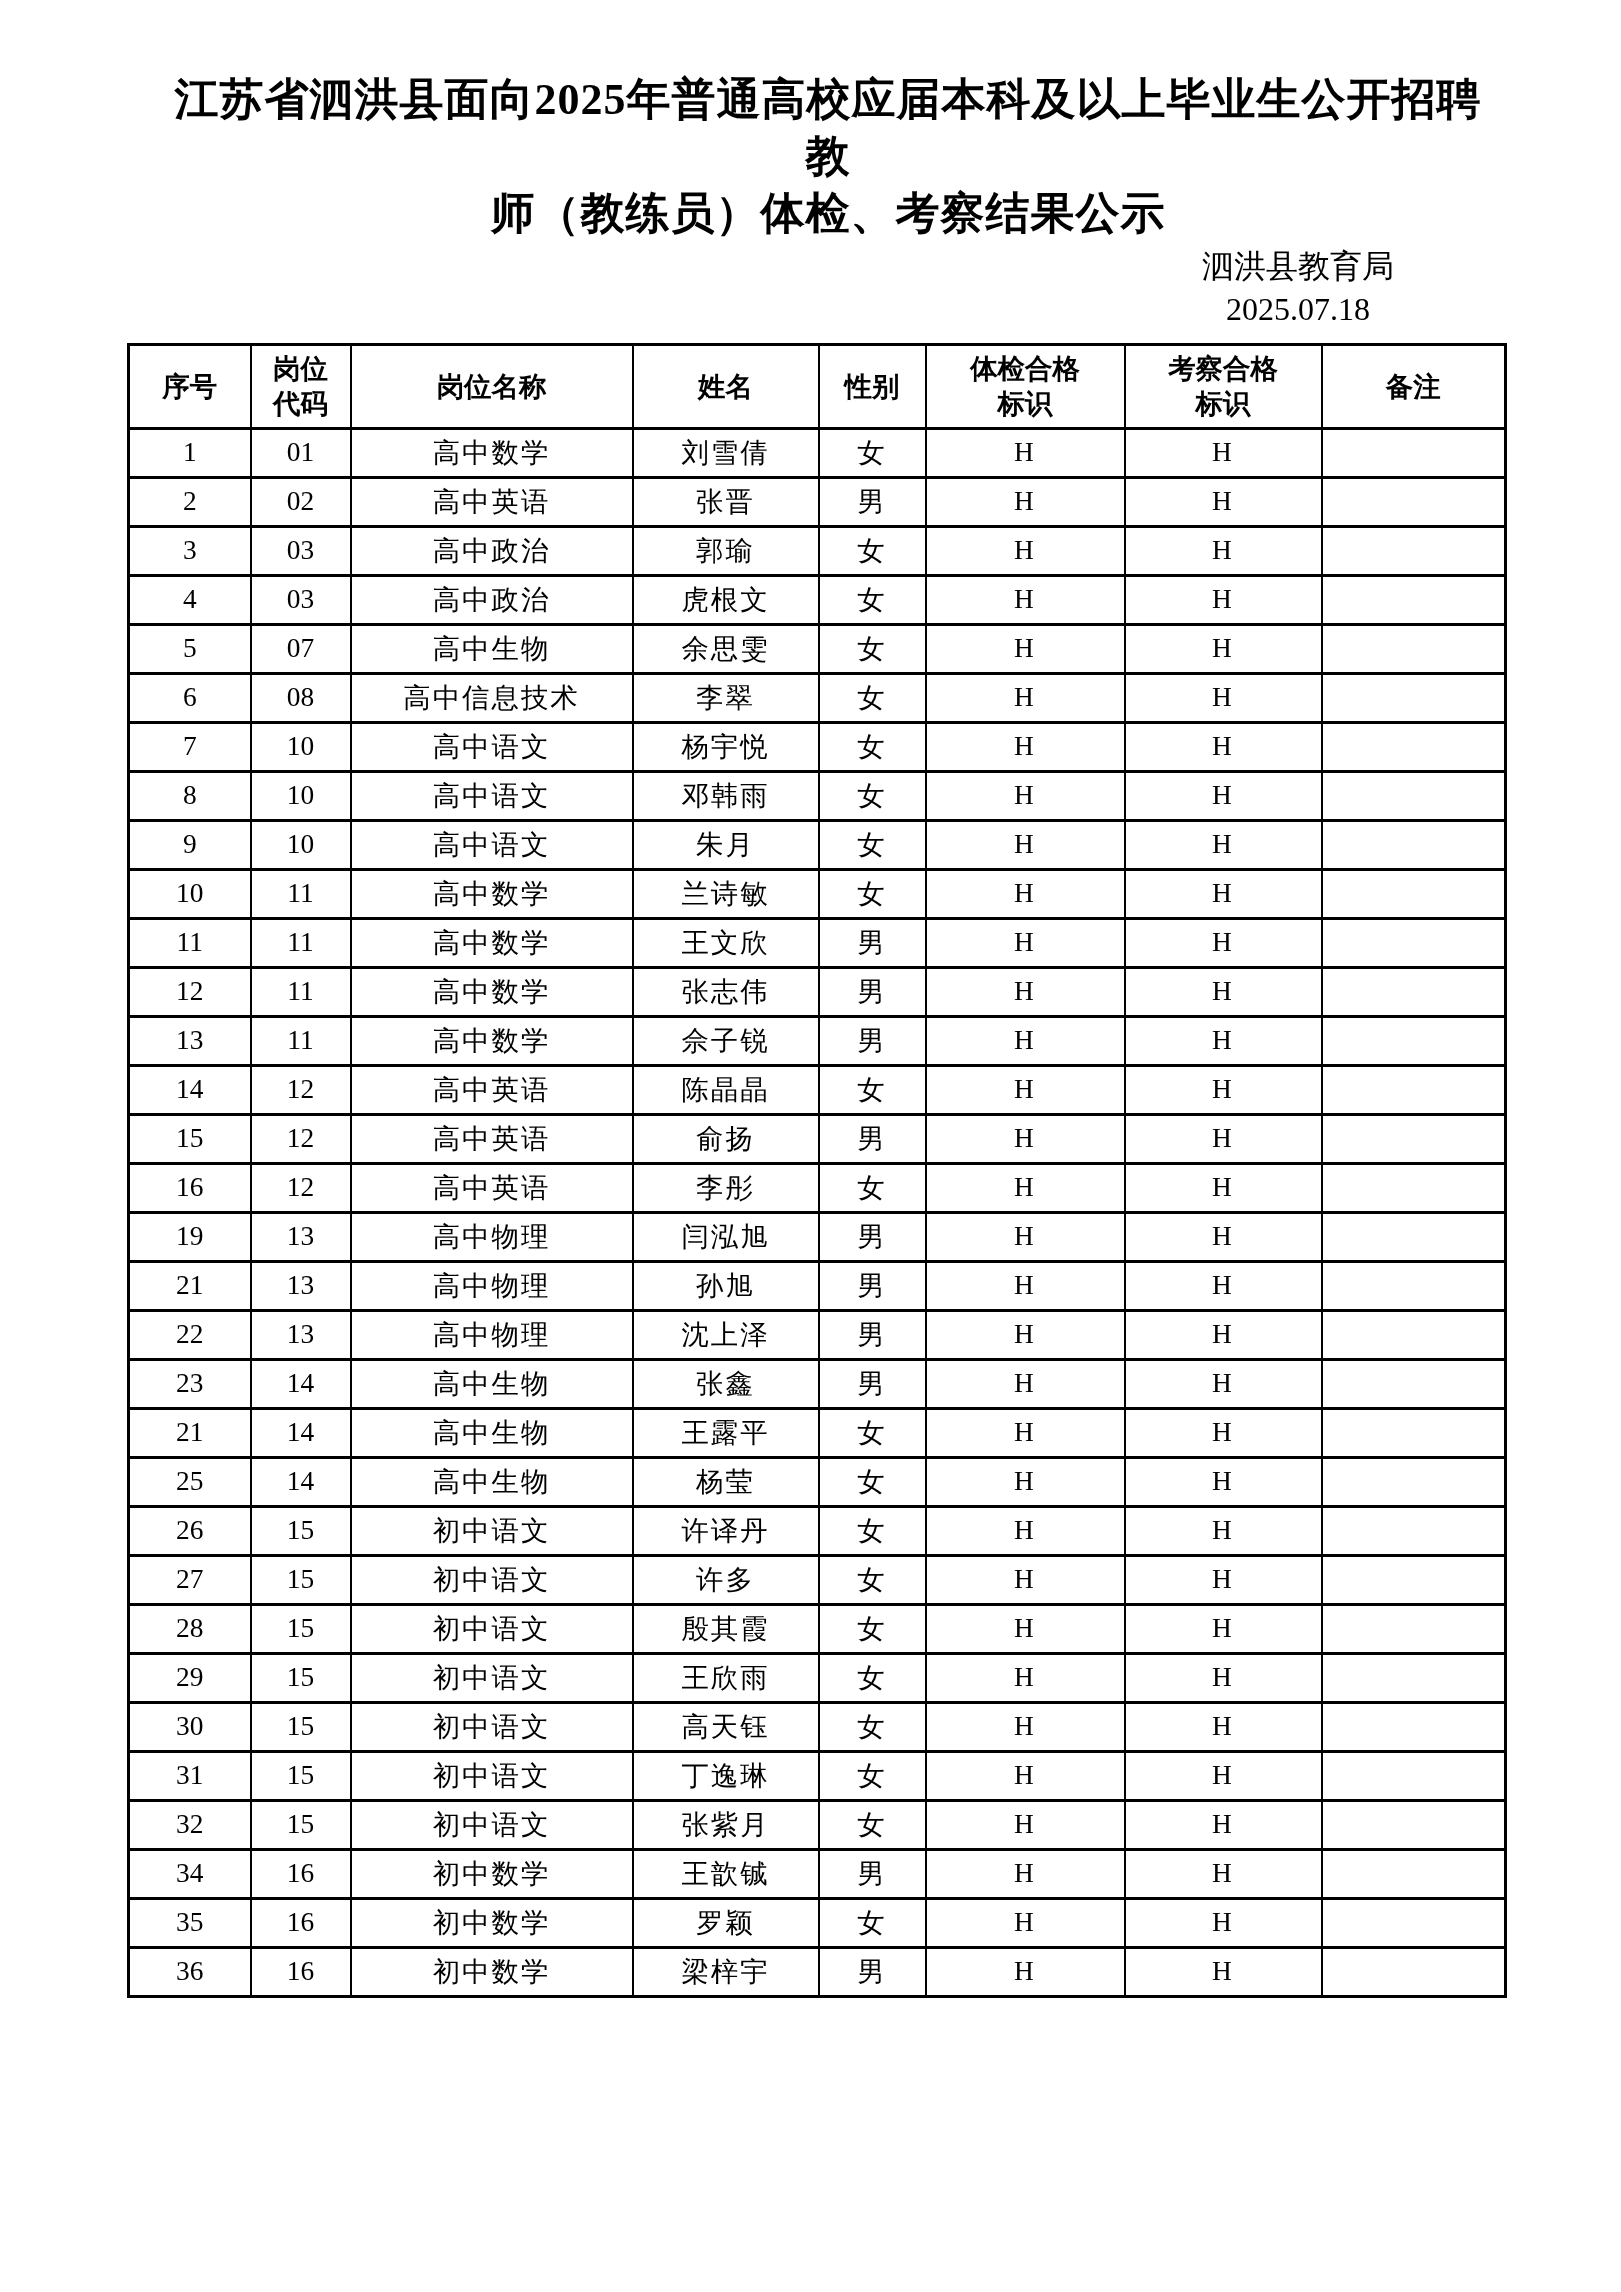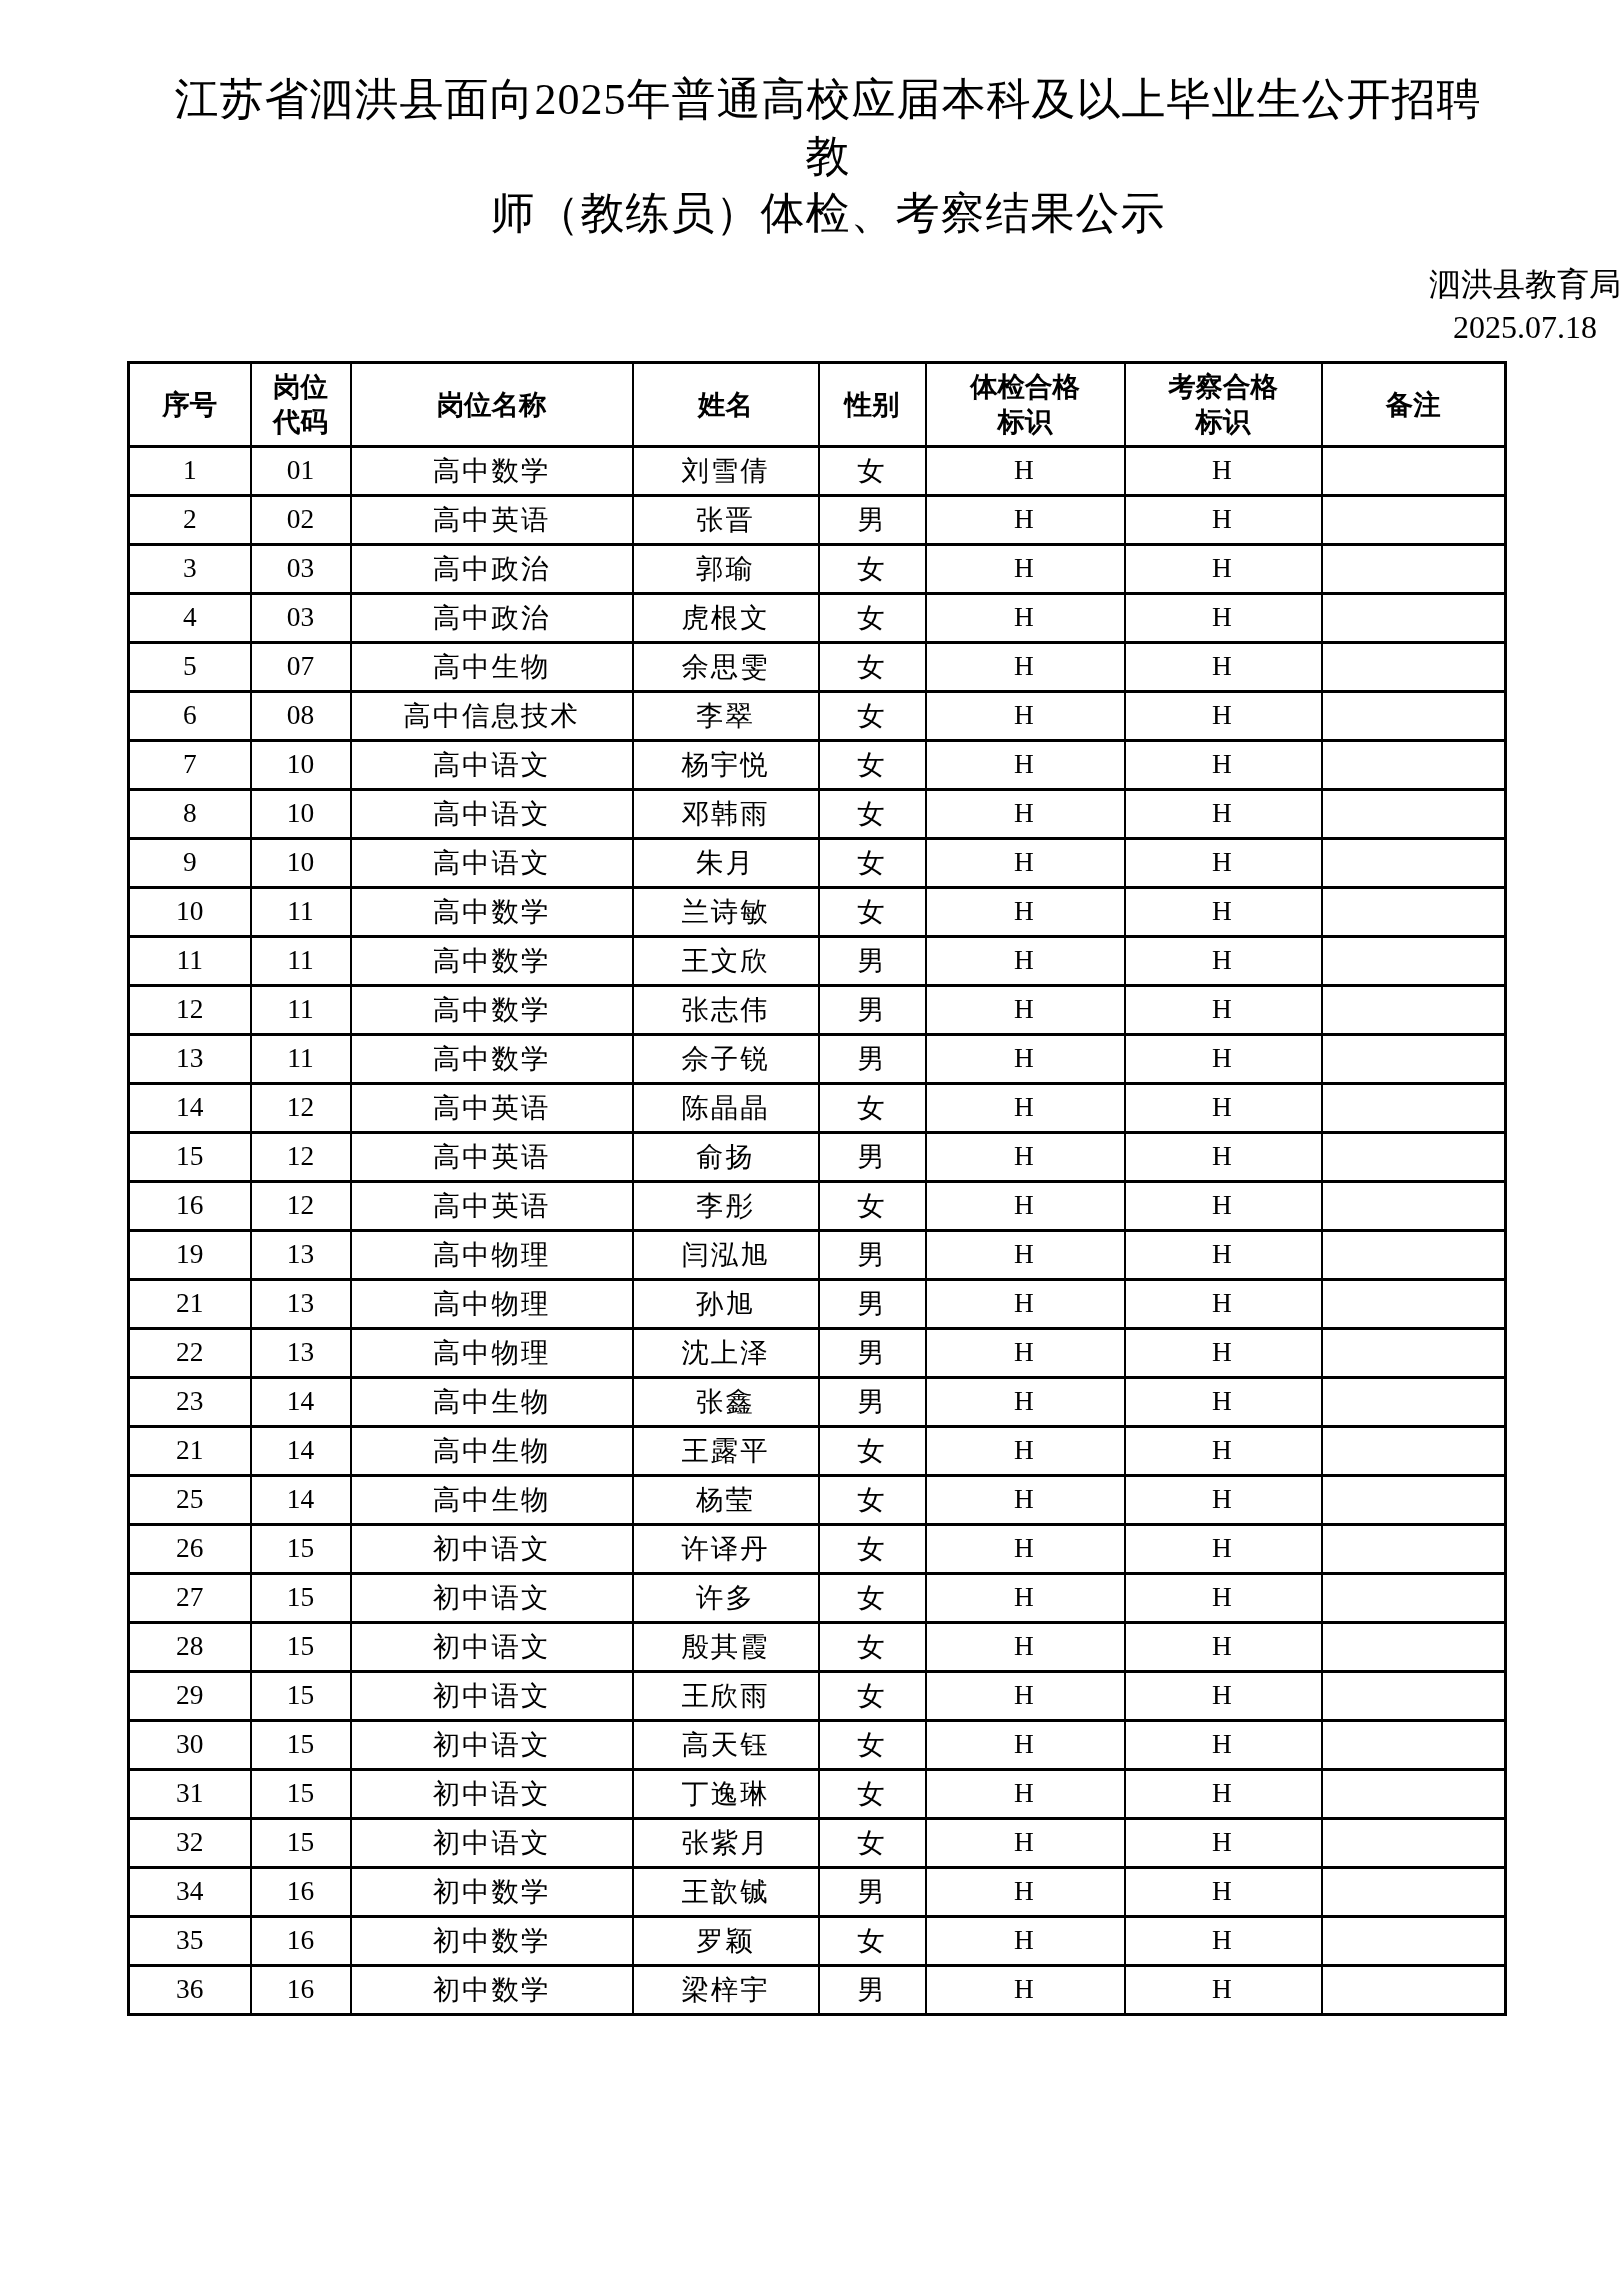--- a/index.html
+++ b/index.html
@@ -15,30 +15,31 @@
     width: 1621px;
     height: 2293px;
     background: #ffffff;
     overflow: hidden;
   }
   .doc-title {
     margin-top: 71px;
     padding: 0 137px;
     text-align: center;
     font-family: "Liberation Serif", "DejaVu Serif", serif;
-    font-weight: 400;
+    font-weight: 700;
     font-size: 44px;
     line-height: 57px;
     letter-spacing: 1px;
     margin-left: 35px;
   }
   .byline {
-    margin-top: 21px;
+    margin-top: 3px;
     display: flex;
     justify-content: flex-end;
+    padding-right: 227px;
   }
   .byline-inner {
     text-align: center;
     font-size: 32px;
     line-height: 43px;
     font-family: "Liberation Serif", "DejaVu Serif", serif;
   }
   table.results {
     border-collapse: collapse;
     table-layout: fixed;

